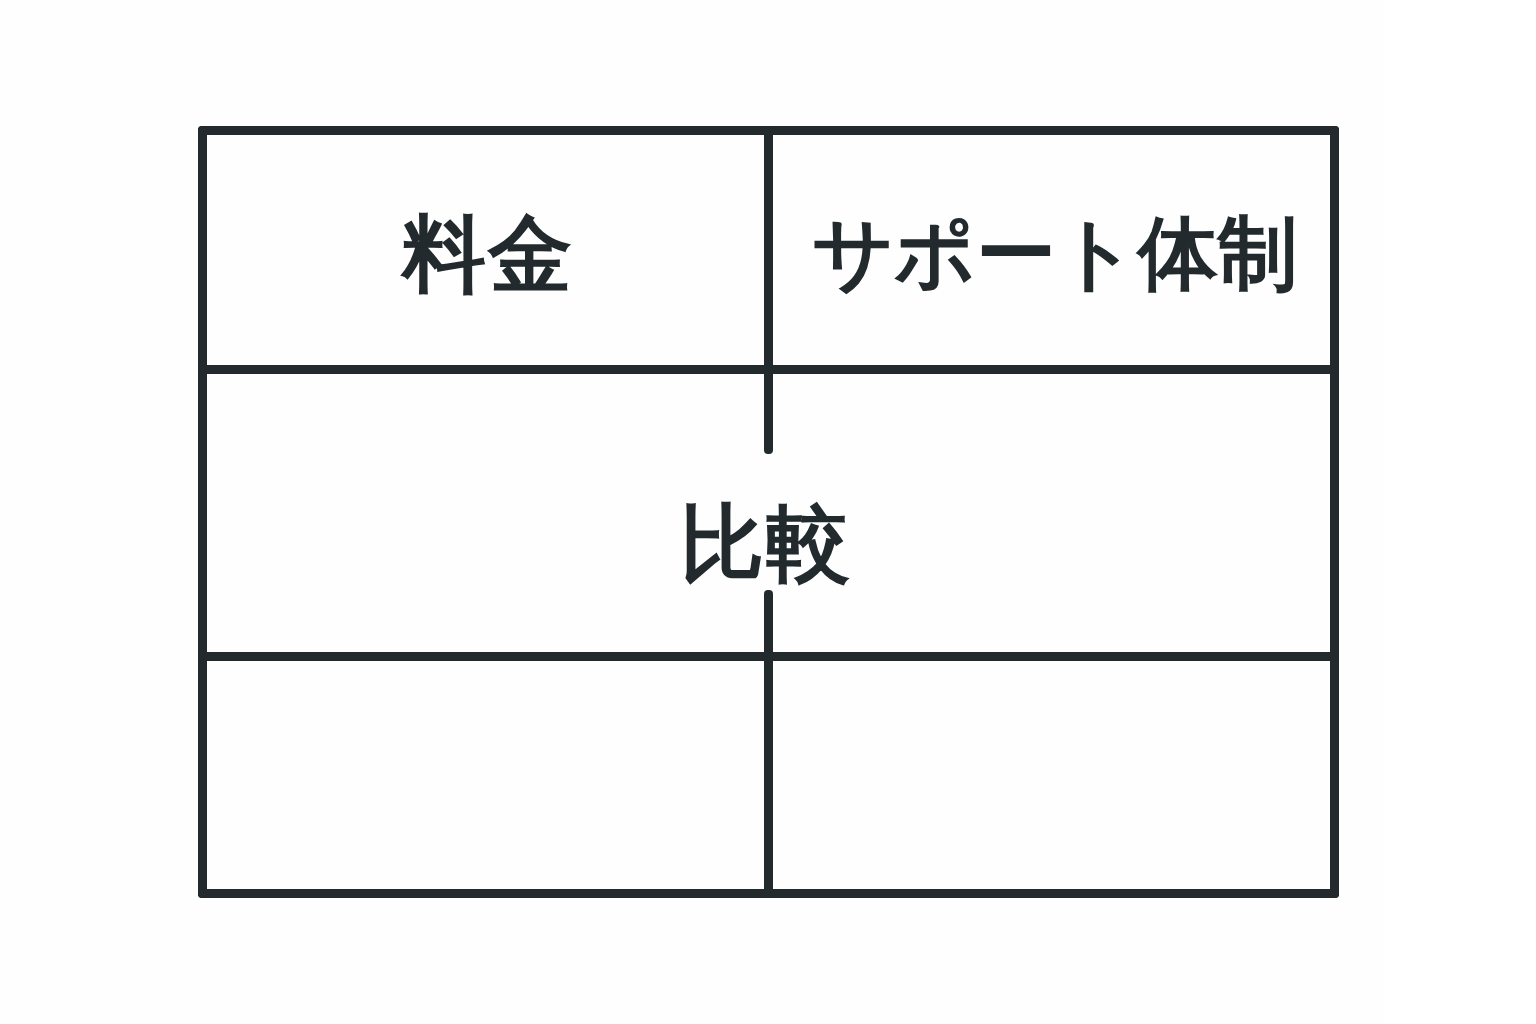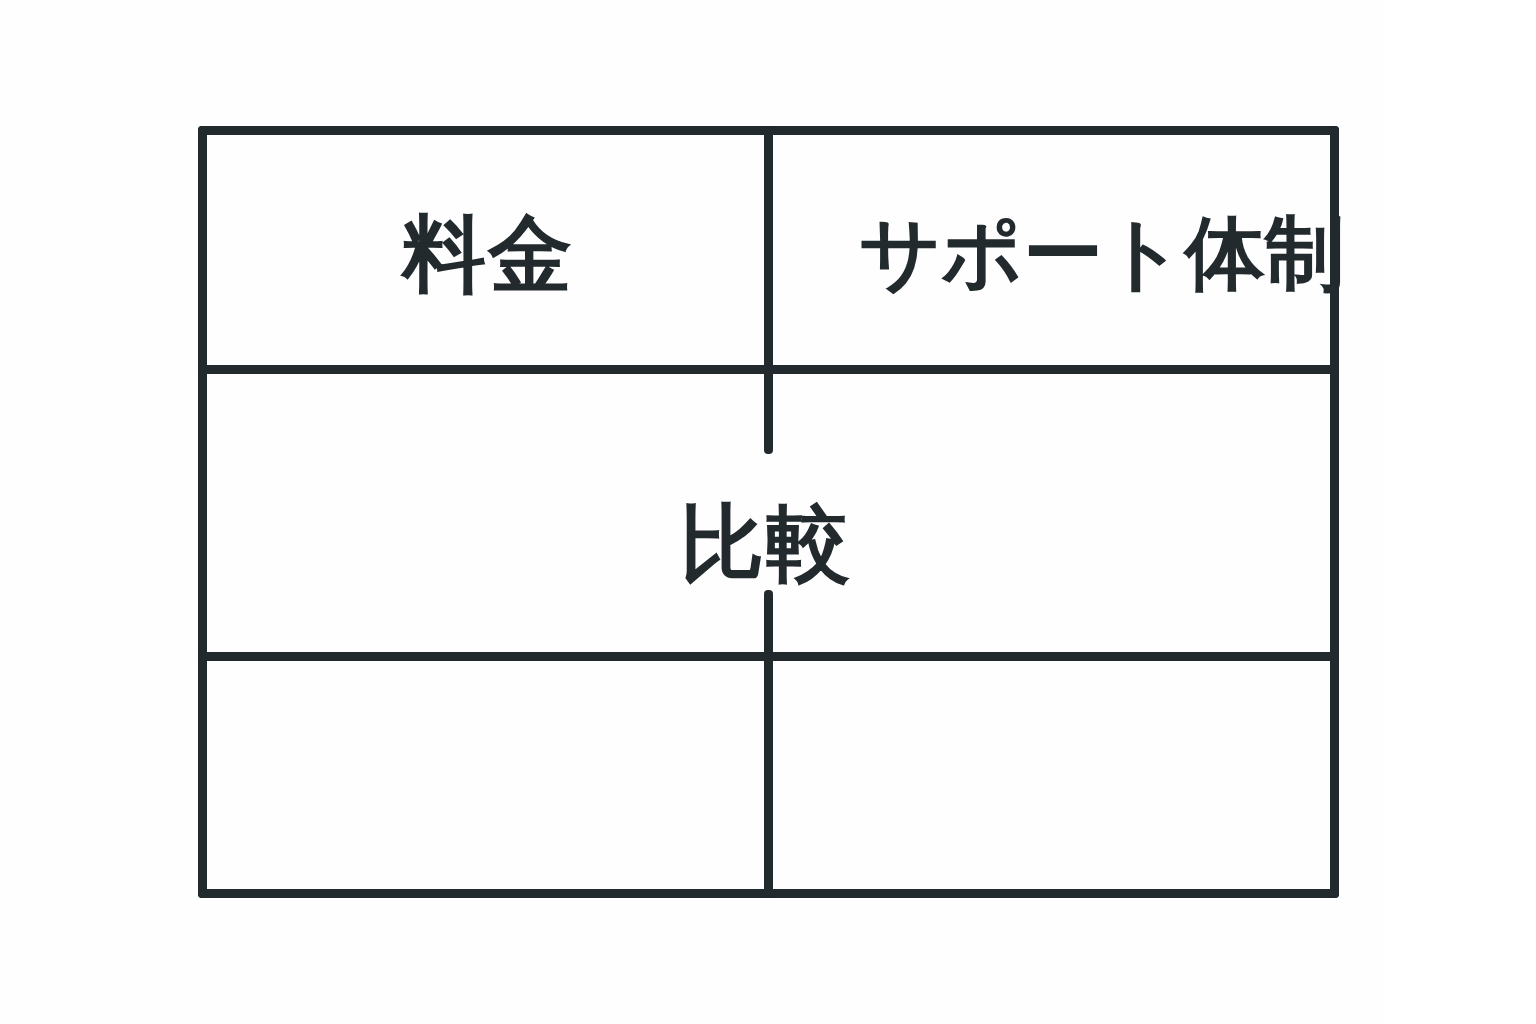--- a/index.html
+++ b/index.html
@@ -52,19 +52,19 @@
 
   <div class="line" style="left:764px; top:126px; width:9px; height:248px;"></div>
 
   <div class="line" style="left:764px; top:365px; width:9px; height:89px;"></div>
   <div class="line" style="left:764px; top:590px; width:9px; height:71px;"></div>
 
   <div class="line" style="left:764px; top:652px; width:9px; height:246px;"></div>
 
   <div class="label" style="left:488px; top:254px;">料金</div>
 
-  <div class="label label-small" style="left:1102px; top:254px;">サポート体制</div>
+  <div class="label label-small" style="left:1055px; top:254px;">サポート体制</div>
 
   <div class="label" style="left:766px; top:543px;">比較</div>
 
   <div class="cell-empty" style="position:absolute; left:207px; top:661px; width:557px; height:228px;"></div>
   <div class="cell-empty" style="position:absolute; left:773px; top:661px; width:557px; height:228px;"></div>
 </div>
 
 </body></html>

